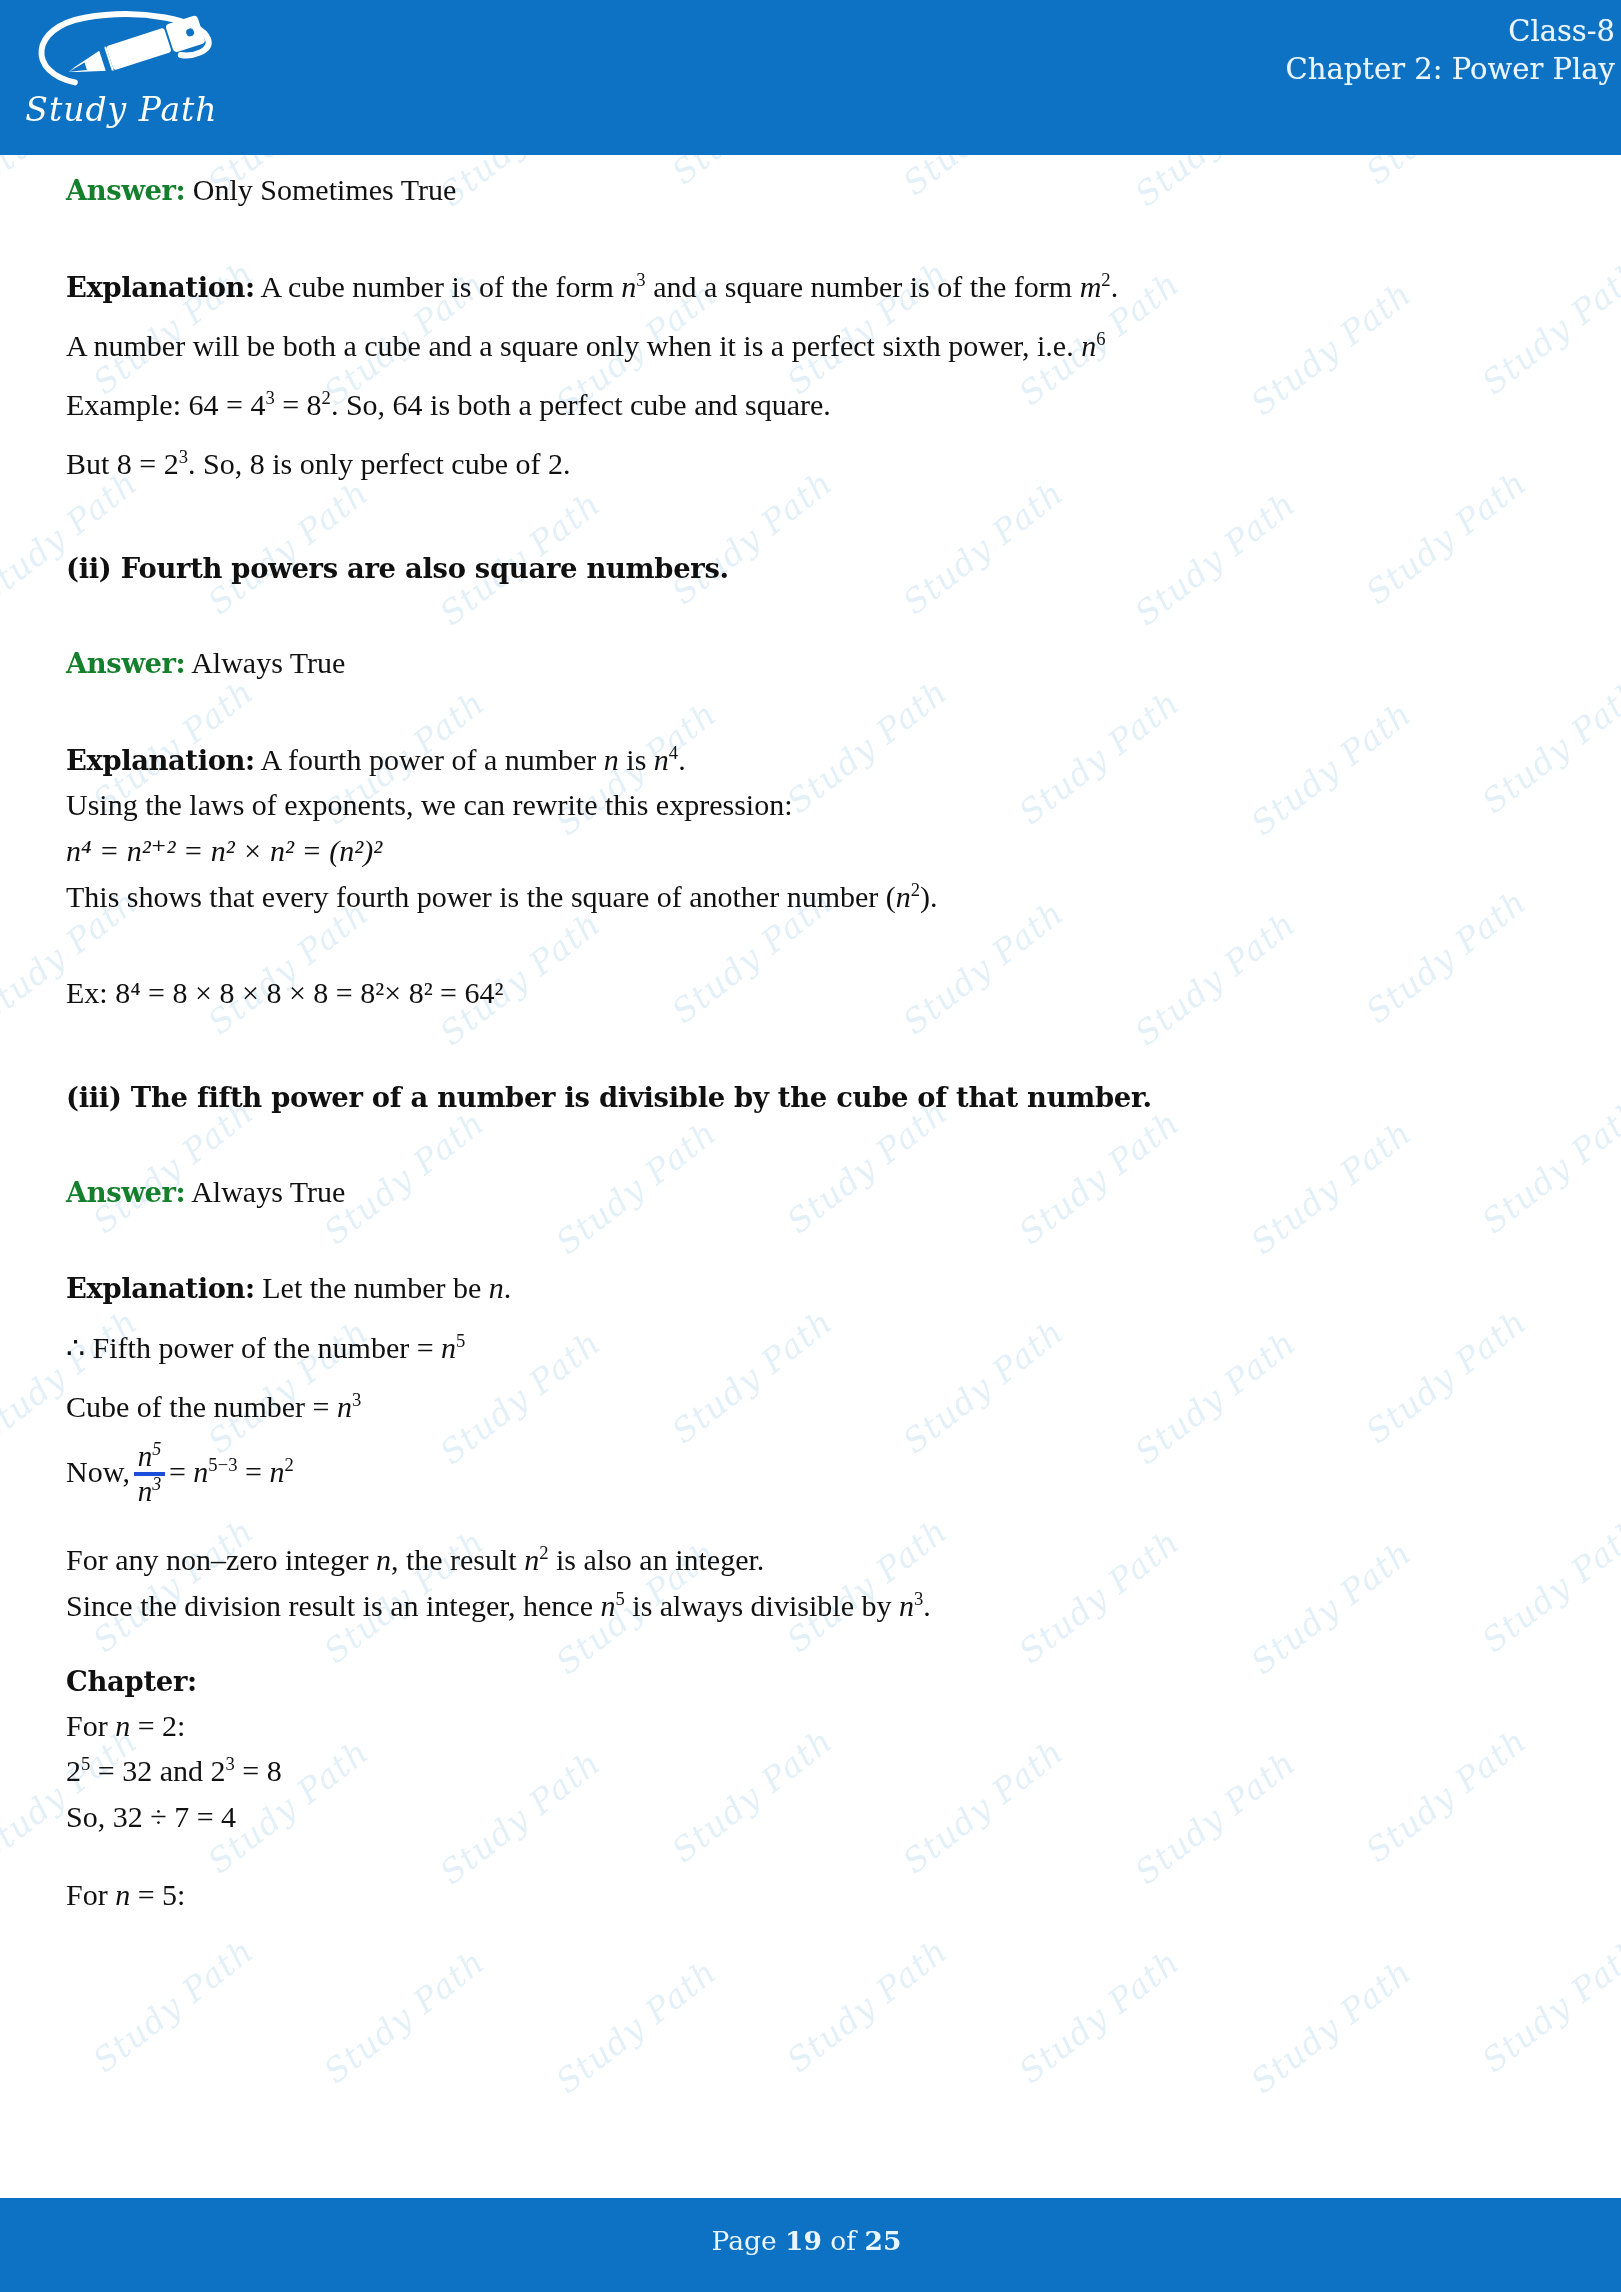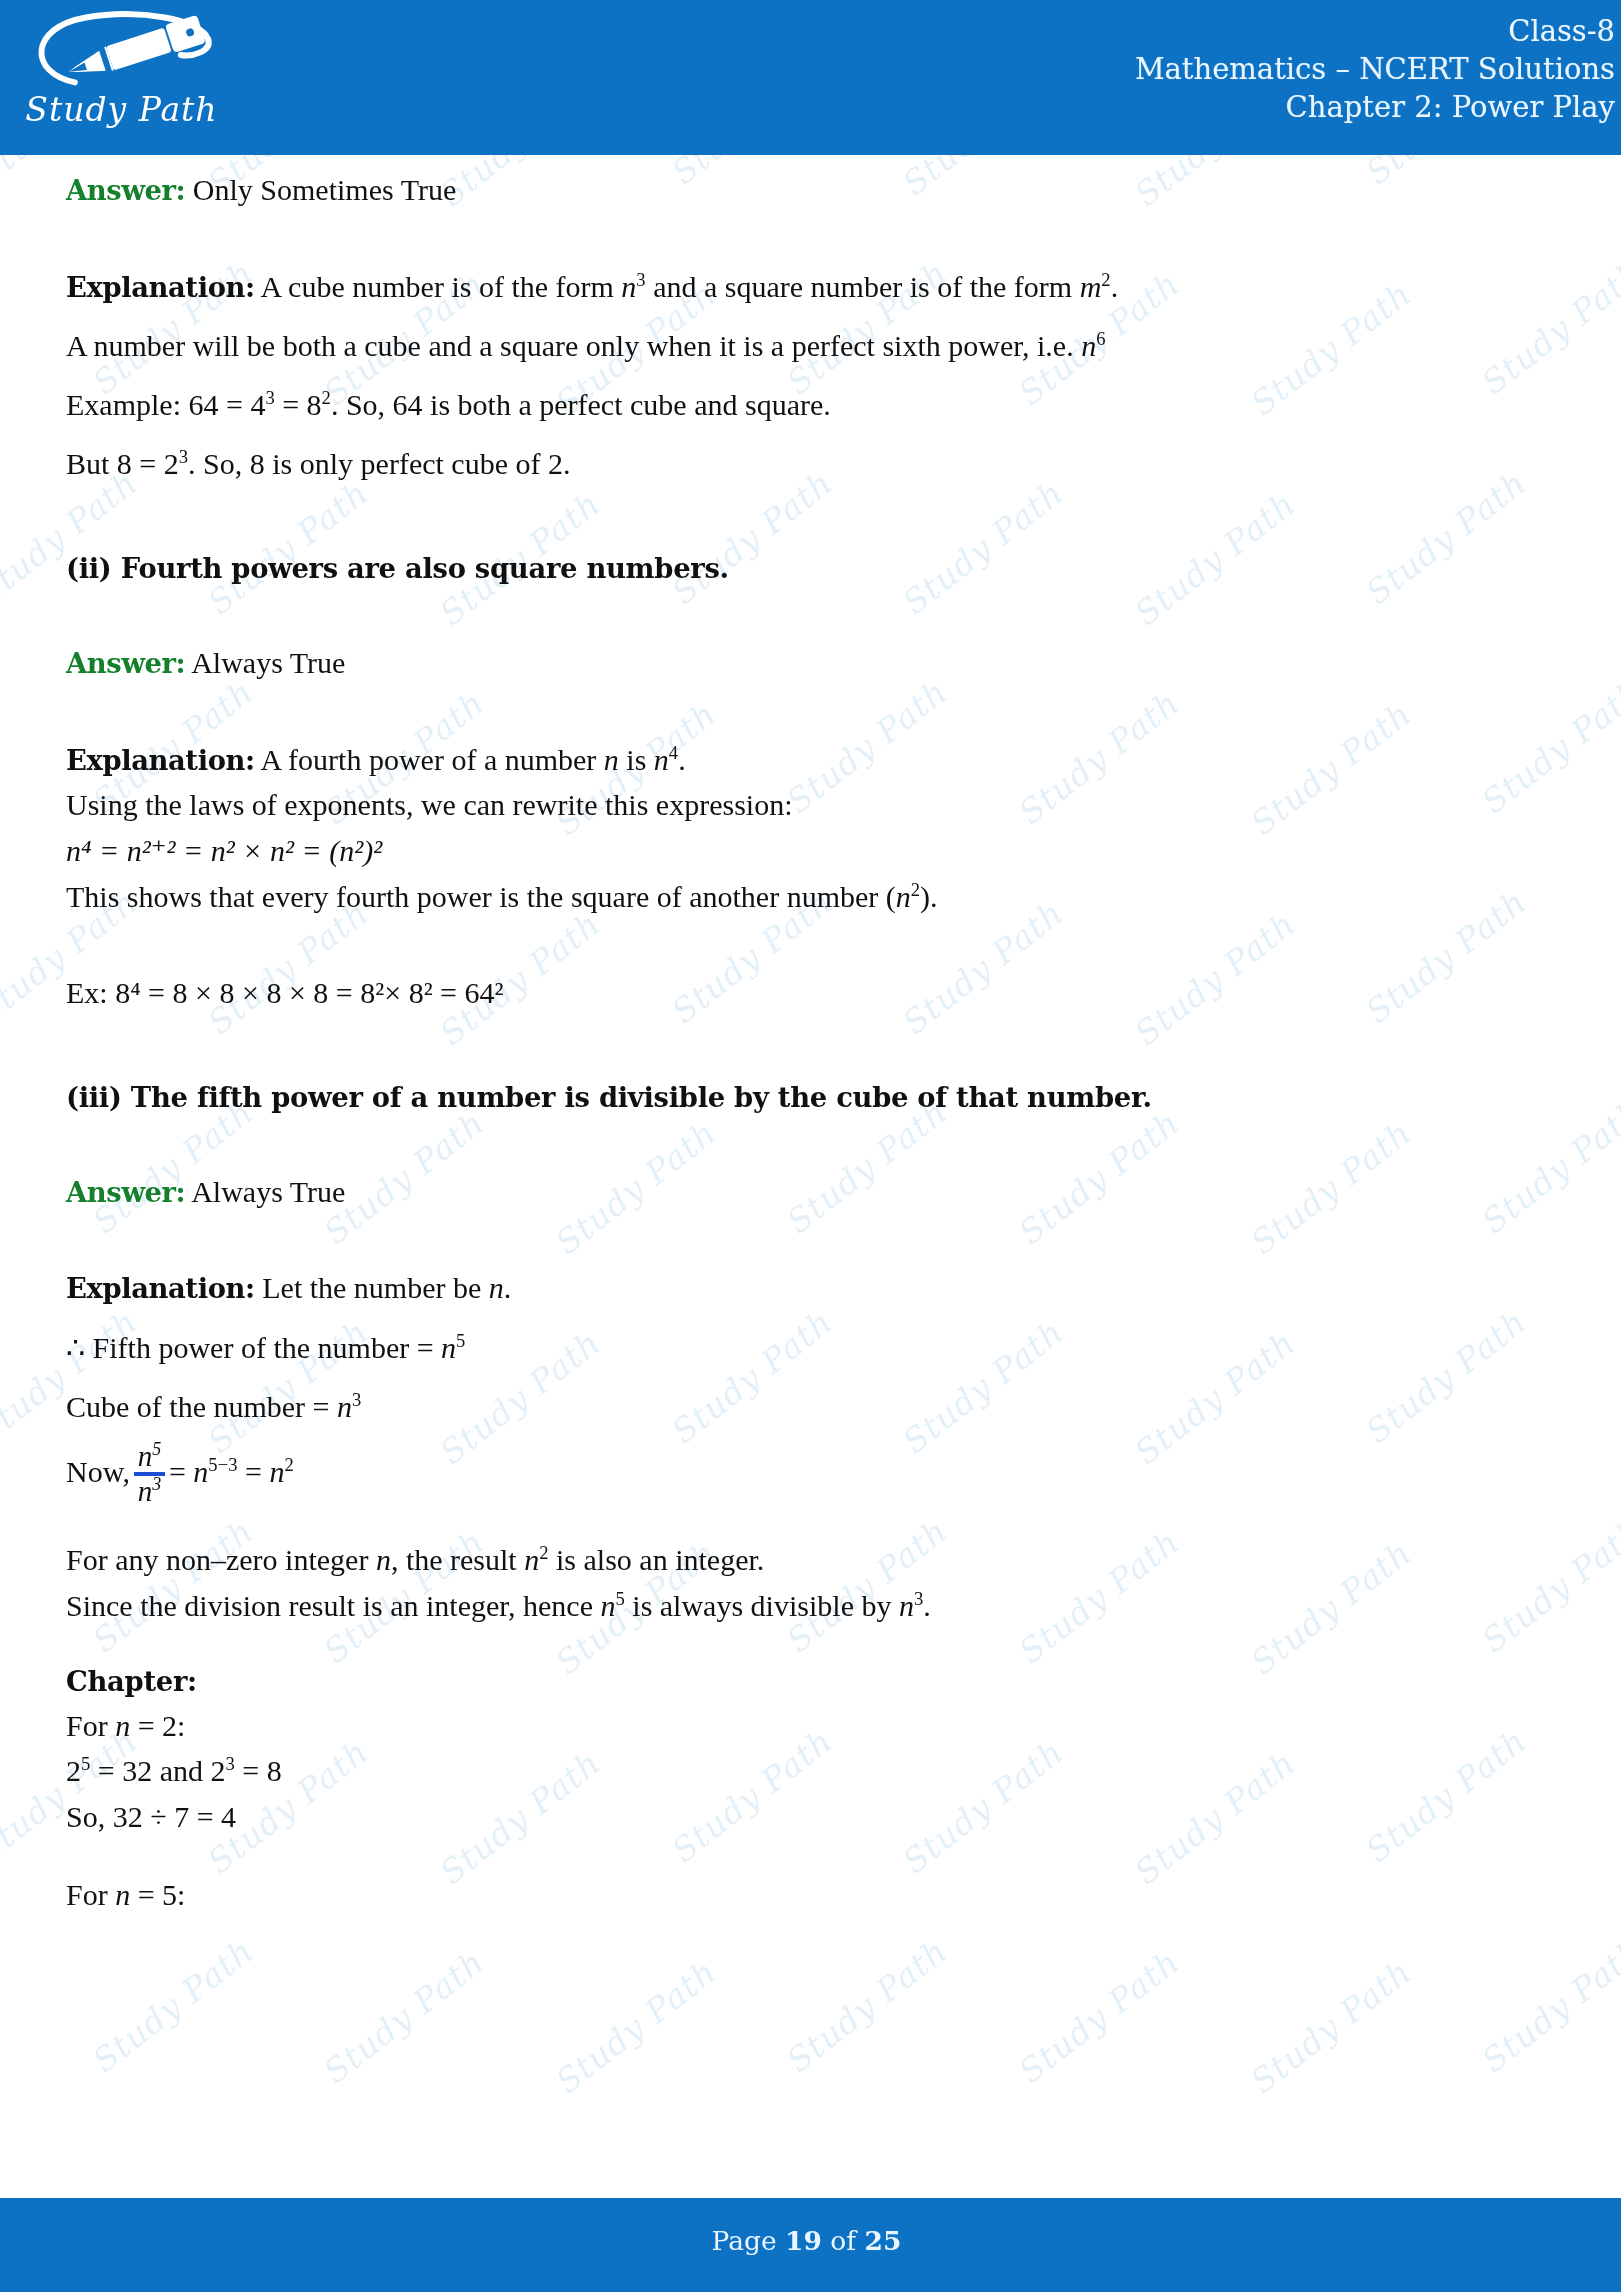--- a/index.html
+++ b/index.html
@@ -273,21 +273,20 @@
             <polygon points="96,36 60,46 52,49 60,52 96,62" fill="#ffffff"></polygon>
             <polygon points="70,45 52,49 70,53" fill="#0d72c4"></polygon>
             <rect x="88" y="36" width="6" height="26" fill="#0d72c4"></rect>
           </g>
         </svg>
         <div class="logo-text">Study Path</div>
       </div>
 
       <div class="header-titles">
         <span class="ht">Class-8</span>
-        <span class="ht">Mathematics – NCERT Solutions</span>
         <span class="ht">Chapter 2: Power Play</span>
       </div>
 
     </div>
   </div>
 
   <div class="content">
 
     <div class="line">
       <span class="lbl lbl-green">Answer:</span>

